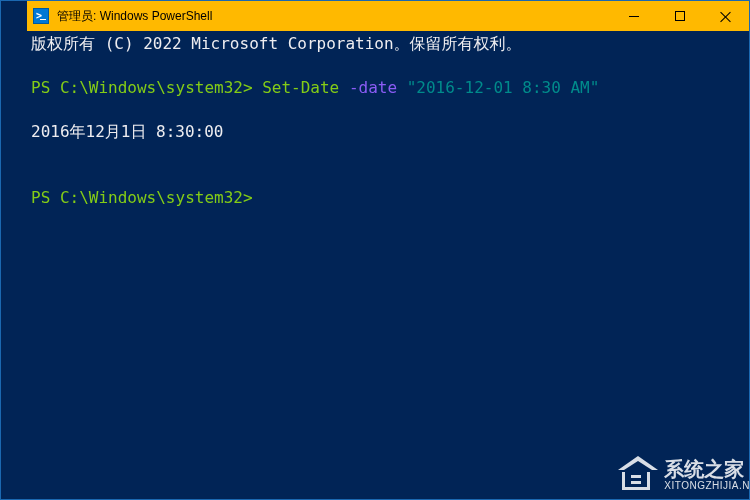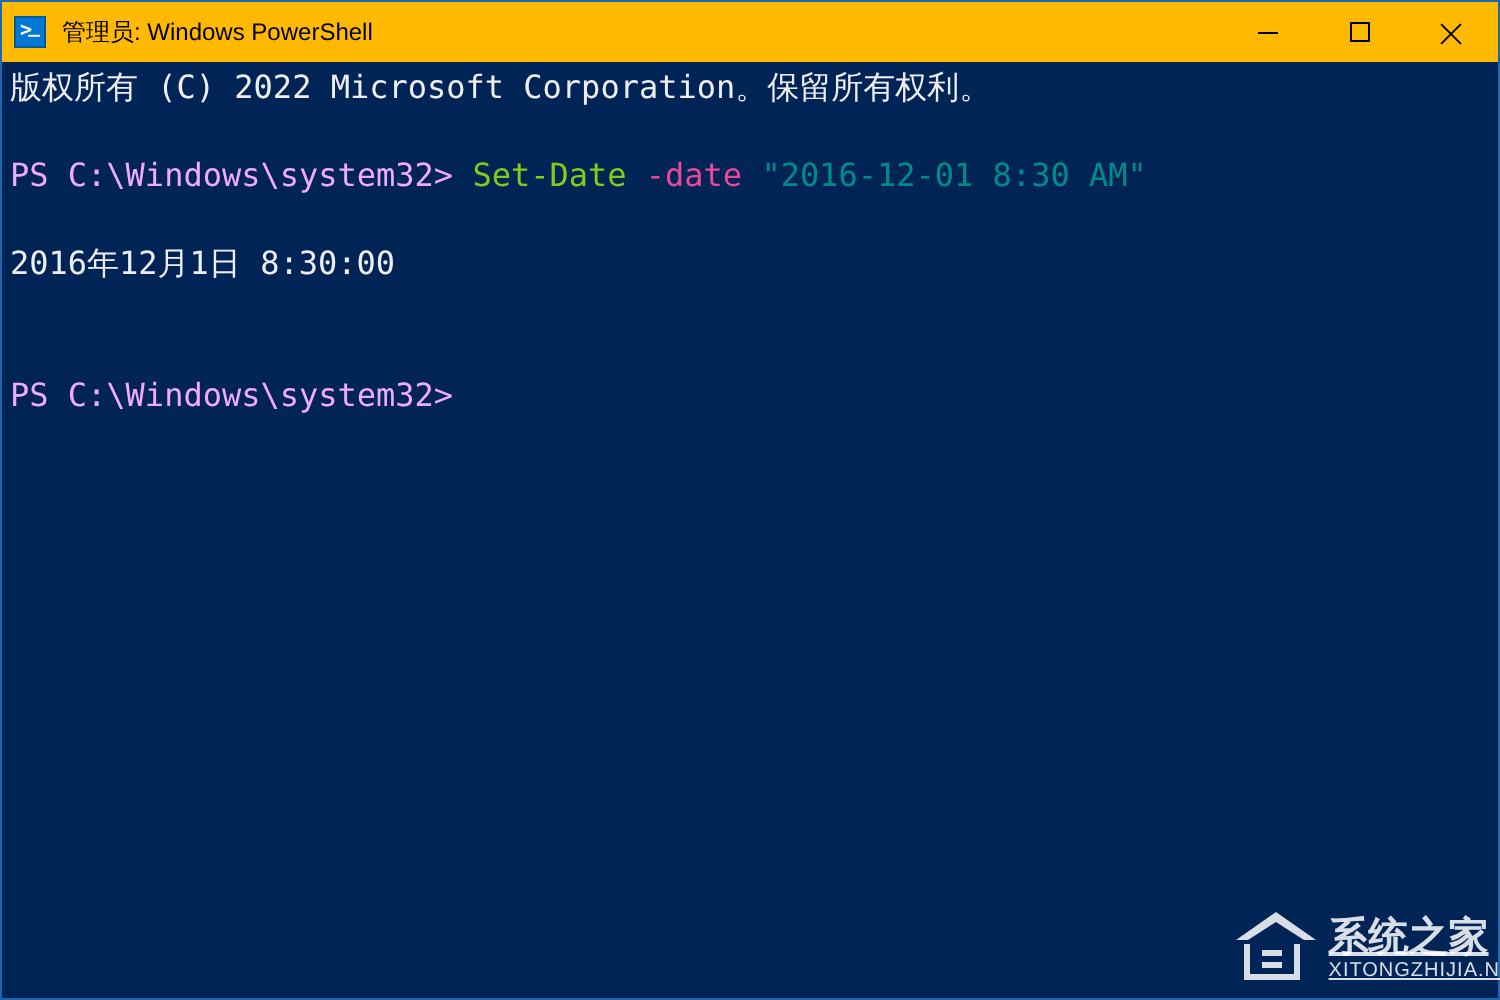--- a/index.html
+++ b/index.html
@@ -15,20 +15,21 @@
       position: relative;
       overflow: hidden;
     }
     .window {
       width: 750px;
       height: 500px;
       border: 1px solid #1b68b0;
       background: #012456;
       display: flex;
       flex-direction: column;
+      padding-left: 26px;
     }
     .titlebar {
       height: 30px;
       background: #ffb900;
       display: flex;
       align-items: center;
       padding: 0 0 0 6px;
       flex-shrink: 0;
     }
     .app-icon {
@@ -116,45 +117,44 @@
       background: #012456;
       color: #eeedf0;
       font-family: "NSimSun", "SimSun", "Consolas", monospace;
       font-size: 16px;
       line-height: 22px;
       padding: 2px 4px;
       white-space: pre;
       overflow: hidden;
     }
     .prompt-path {
-      color: #f0abfc;
+      color: #84cc16;
     }
     .cmd {
       color: #84cc16;
     }
     .param {
-      color: #ec4899;
+      color: #8b5cf6;
     }
     .str {
       color: #008b8b;
     }
     .output {
       color: #eeedf0;
     }
     .watermark {
       position: absolute;
       right: 0;
       bottom: 0;
       display: flex;
       align-items: center;
       color: rgba(255,255,255,0.85);
       font-family: "Microsoft YaHei", sans-serif;
       padding: 4px 0 8px 6px;
       pointer-events: none;
-      text-decoration: underline;
     }
     .wm-icon {
       width: 40px;
       height: 36px;
       position: relative;
       margin-right: 6px;
     }
     .wm-house {
       position: absolute;
       bottom: 2px;

